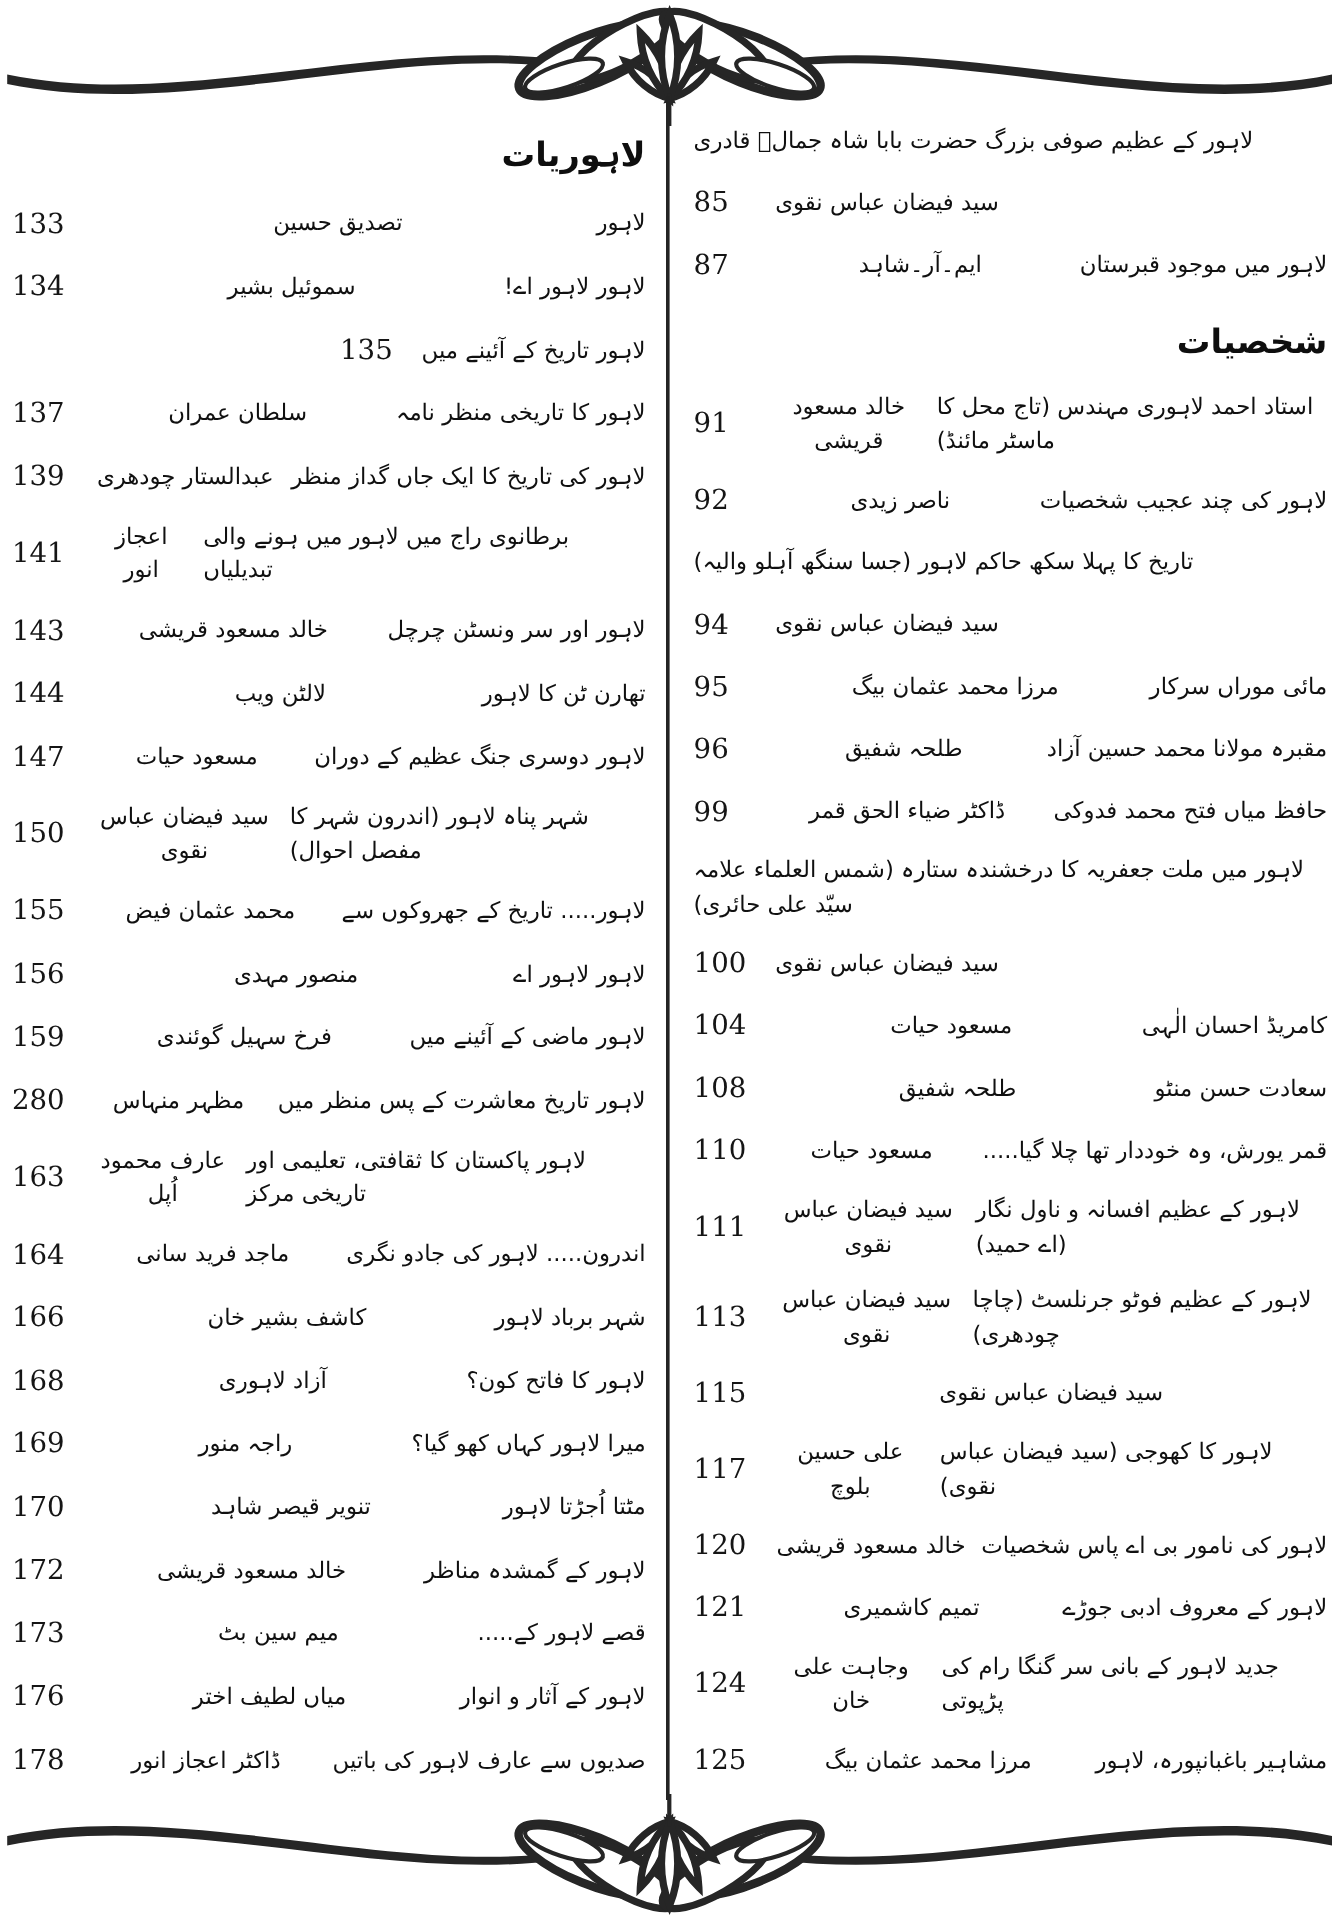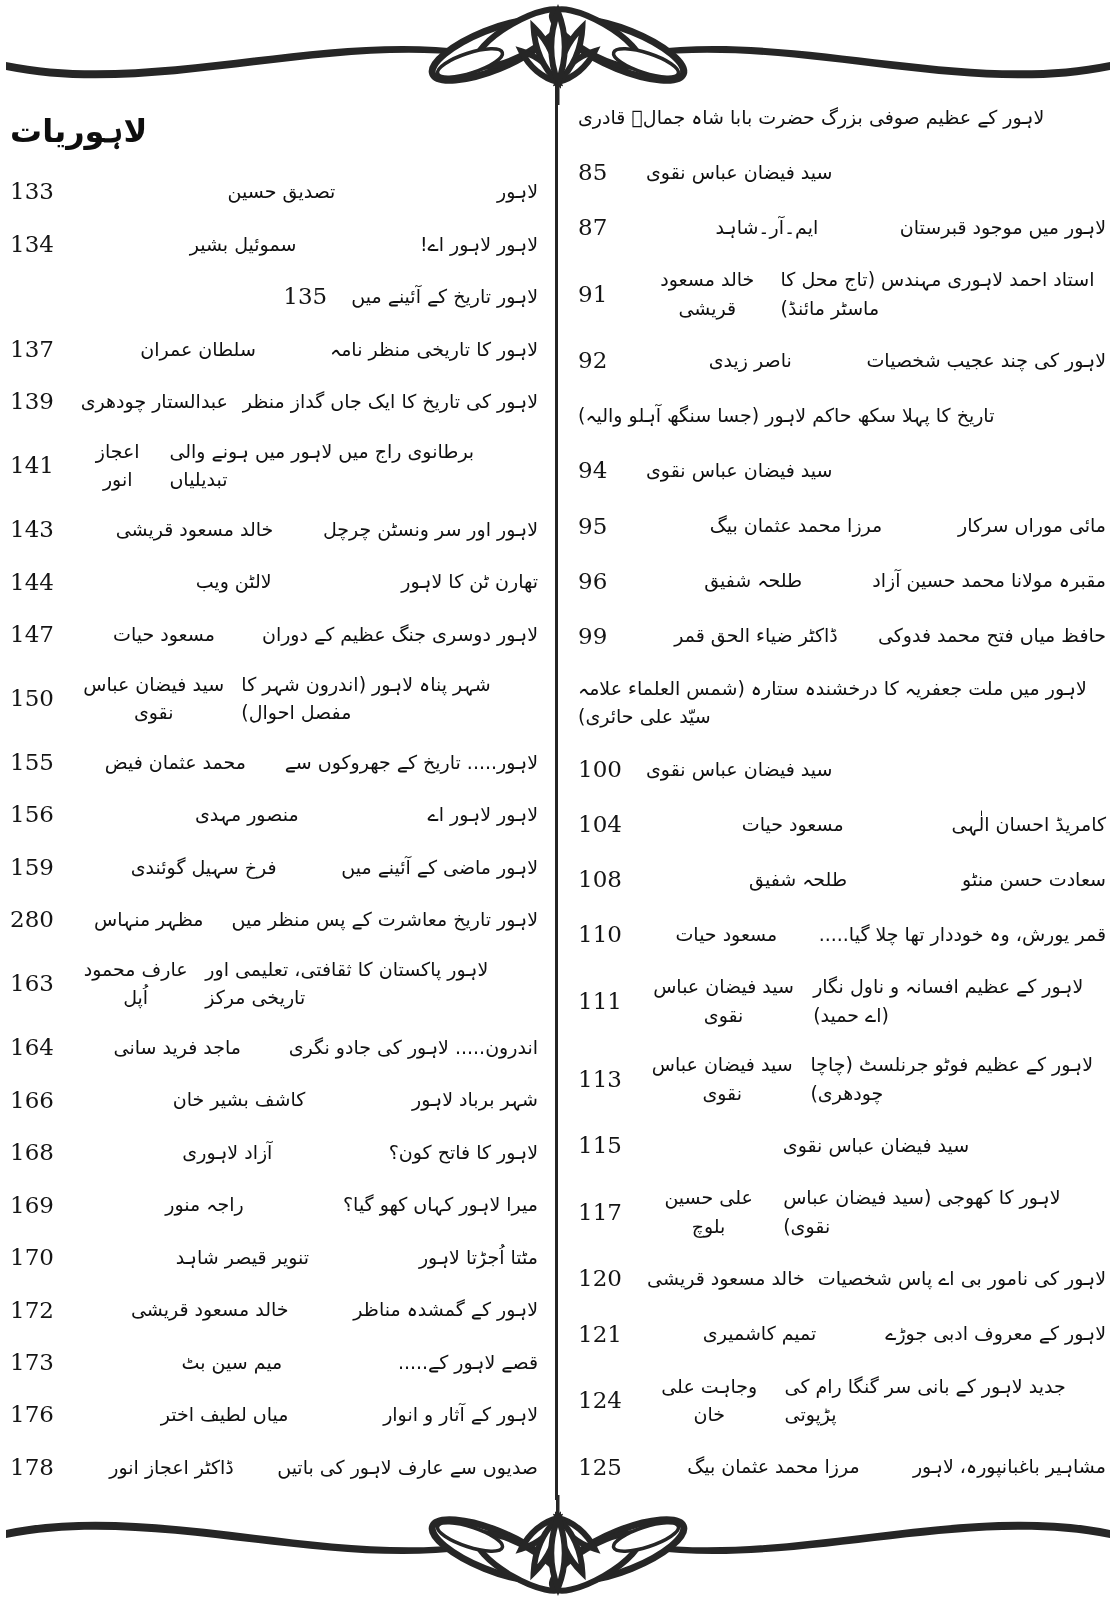--- a/index.html
+++ b/index.html
@@ -23,21 +23,21 @@
   .content {
     position:absolute; top:100px; bottom:116px; left:10px; right:10px;
     display:flex; flex-direction:row-reverse; gap:40px;
   }
   .col {
     flex:1 1 0; min-width:0;
     display:flex; flex-direction:column; justify-content:space-between;
   }
 
   .toc-heading {
-    text-align:left; font-weight:700; font-size:32px; color:#0e0e0e;
+    text-align:right; font-weight:700; font-size:28px; color:#0e0e0e;
     padding:12px 0 6px 0; letter-spacing:0.5px;
   }
 
   .toc-row {
     display:flex; direction:rtl; align-items:center; gap:12px;
     font-size:19px; color:#101010; min-height:34px;
   }
   .cell-title  { flex:0 1 auto; text-align:left; line-height:1.5; }
   .cell-author { flex:1 1 auto; text-align:center; line-height:1.5; }
   .cell-page   {
@@ -86,20 +86,21 @@
         <div class="toc-row row-author-page">
           <span class="spacer"></span>
           <span class="cell-author">سید فیضان عباس نقوی</span>
           <span class="cell-page">85</span>
         </div>
         <div class="toc-row row-entry">
           <span class="cell-title">لاہور میں موجود قبرستان</span>
           <span class="cell-author">ایم۔آر۔شاہد</span>
           <span class="cell-page">87</span>
         </div>
+        <div class="toc-heading">شخصیات</div>
         <div class="toc-row row-entry">
           <span class="cell-title">استاد احمد لاہوری مہندس (تاج محل کا ماسٹر مائنڈ)</span>
           <span class="cell-author">خالد مسعود قریشی</span>
           <span class="cell-page">91</span>
         </div>
         <div class="toc-row row-entry">
           <span class="cell-title">لاہور کی چند عجیب شخصیات</span>
           <span class="cell-author">ناصر زیدی</span>
           <span class="cell-page">92</span>
         </div>

